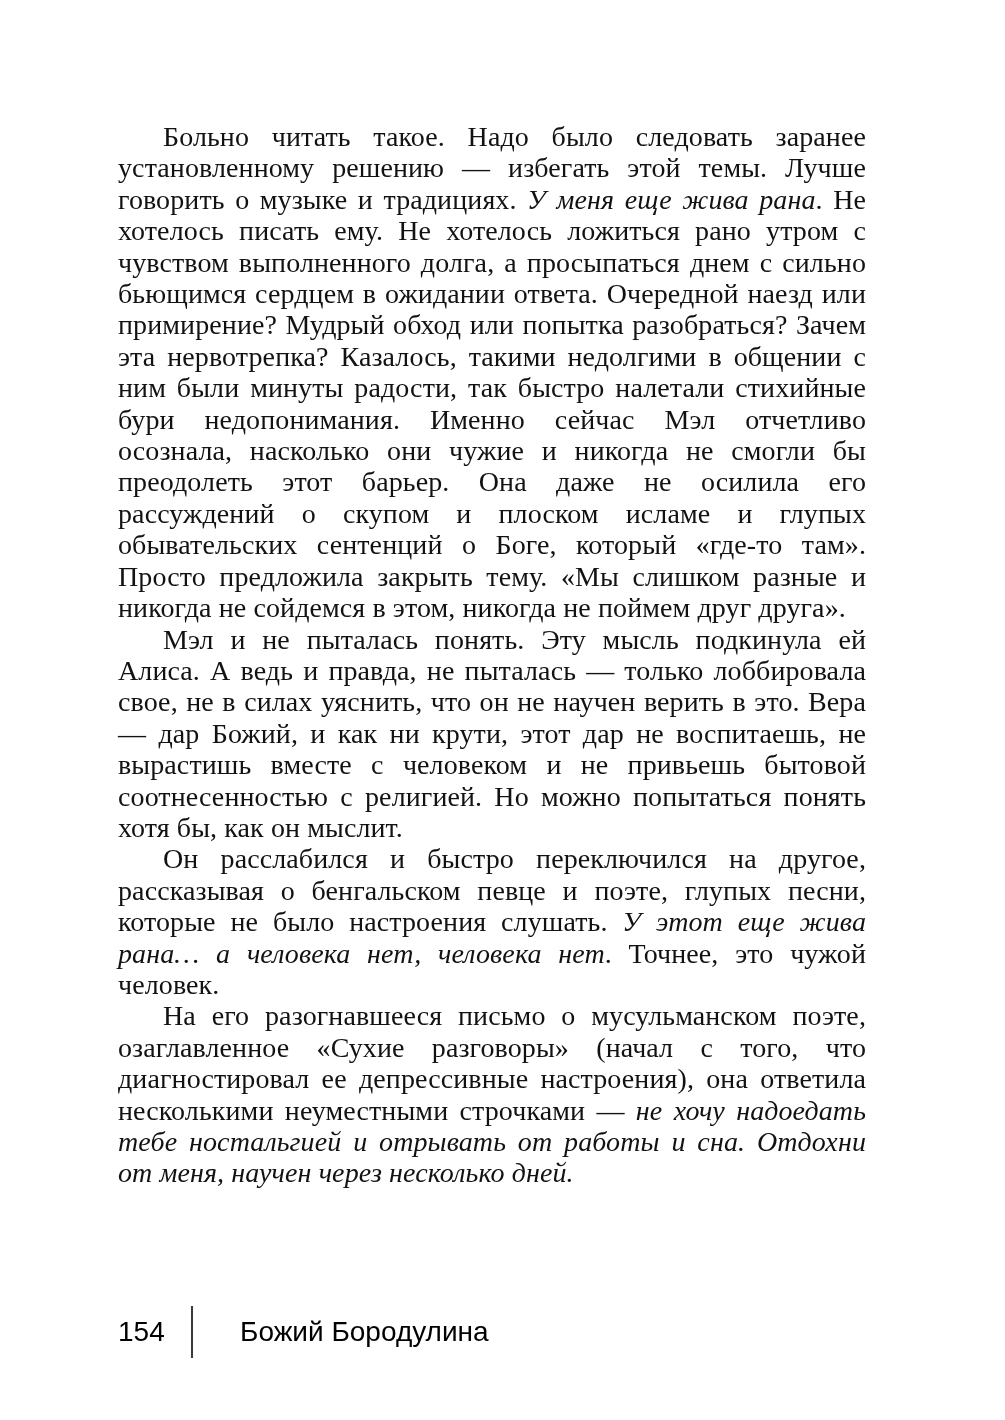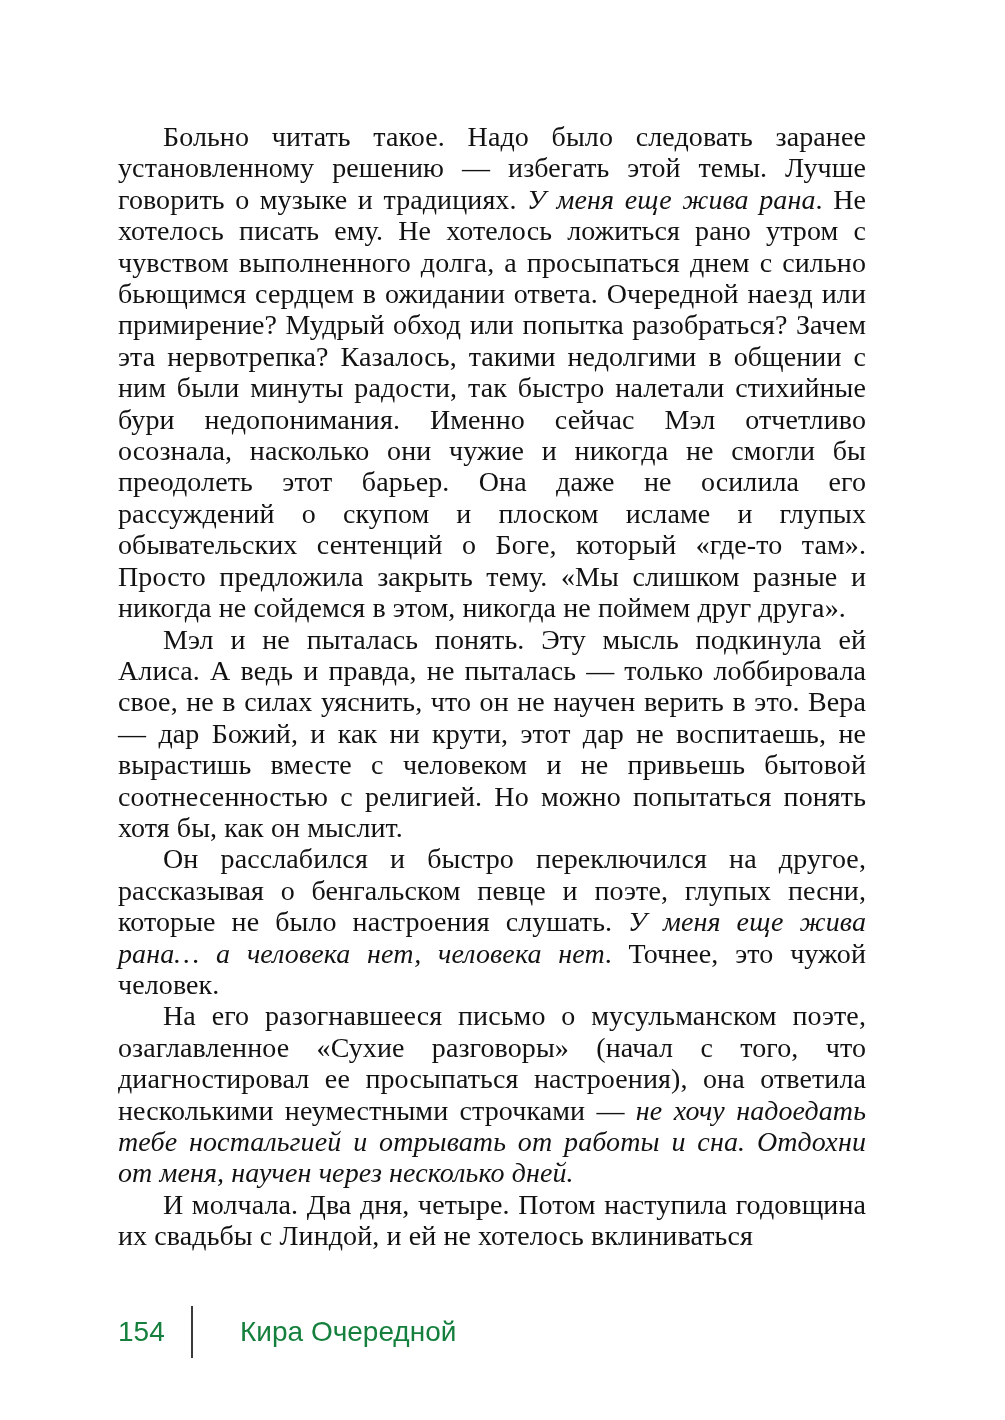--- a/index.html
+++ b/index.html
@@ -41,45 +41,44 @@
   }
   .footer {
     position: absolute;
     left: 118px;
     top: 1304px;
     height: 56px;
     display: flex;
     align-items: center;
     font-family: "Liberation Sans", sans-serif;
     font-size: 28px;
-    color: #15803d;
+    color: #000000;
   }
   .page-number {
     display: inline-block;
     width: 73px;
   }
   .footer-divider {
     width: 2px;
     height: 52px;
     background: #3a3a3a;
     margin-right: 47px;
   }
 </style>
 </head>
 <body>
 
 <div class="page" style="background: rgb(255, 255, 255); color: rgb(18, 18, 18);">
 
   <main class="body-text" id="paragraphs">
       <p><span>Больно читать такое. Надо было следовать заранее установленному решению — избегать этой темы. Лучше говорить о музыке и традициях. </span><em>У меня еще жива рана</em><span>. Не хотелось писать ему. Не хотелось ложиться рано утром с чувством выполненного долга, а просыпаться днем с сильно бьющимся сердцем в ожидании ответа. Очередной наезд или примирение? Мудрый обход или попытка разобраться? Зачем эта нервотрепка? Казалось, такими недолгими в общении с ним были минуты радости, так быстро налетали стихийные бури недопонимания. Именно сейчас Мэл отчетливо осознала, насколько они чужие и никогда не смогли бы преодолеть этот барьер. Она даже не осилила его рассуждений о скупом и плоском исламе и глупых обывательских сентенций о Боге, который «где-то там». Просто предложила закрыть тему. «Мы слишком разные и никогда не сойдемся в этом, никогда не поймем друг друга».</span></p>
       <p><span>Мэл и не пыталась понять. Эту мысль подкинула ей Алиса. А ведь и правда, не пыталась — только лоббировала свое, не в силах уяснить, что он не научен верить в это. Вера — дар Божий, и как ни крути, этот дар не воспитаешь, не вырастишь вместе с человеком и не привьешь бытовой соотнесенностью с религией. Но можно попытаться понять хотя бы, как он мыслит.</span></p>
-      <p><span>Он расслабился и быстро переключился на другое, рассказывая о бенгальском певце и поэте, глупых песни, которые не было настроения слушать. </span><em>У меня еще жива рана… а человека нет, человека нет</em><span>. Точнее, это чужой человек.</span></p>
-      <p><span>На его разогнавшееся письмо о мусульманском поэте, озаглавленное «Сухие разговоры» (начал с того, что диагностировал ее просыпаться настроения), она ответила несколькими неуместными строчками — </span><em>не хочу надоедать тебе ностальгией и отрывать от работы и сна. Отдохни от меня, научен через несколько дней.</em></p>
-      <p><span>И молчала. Два дня, четыре. Потом наступила годовщина их свадьбы с Линдой, и ей не хотелось вклиниваться</span></p>
+      <p><span>Он расслабился и быстро переключился на другое, рассказывая о бенгальском певце и поэте, глупых песни, которые не было настроения слушать. </span><em>У этот еще жива рана… а человека нет, человека нет</em><span>. Точнее, это чужой человек.</span></p>
+      <p><span>На его разогнавшееся письмо о мусульманском поэте, озаглавленное «Сухие разговоры» (начал с того, что диагностировал ее депрессивные настроения), она ответила несколькими неуместными строчками — </span><em>не хочу надоедать тебе ностальгией и отрывать от работы и сна. Отдохни от меня, научен через несколько дней.</em></p>
     </main>
 
   <footer class="footer">
     <span class="page-number">154</span>
     <span class="footer-divider" style="background: rgb(58, 58, 58);"></span>
-    <span class="author">Кира Очередной</span>
+    <span class="author">Божий Бородулина</span>
   </footer>
 
 </div>
 
 </body></html>

